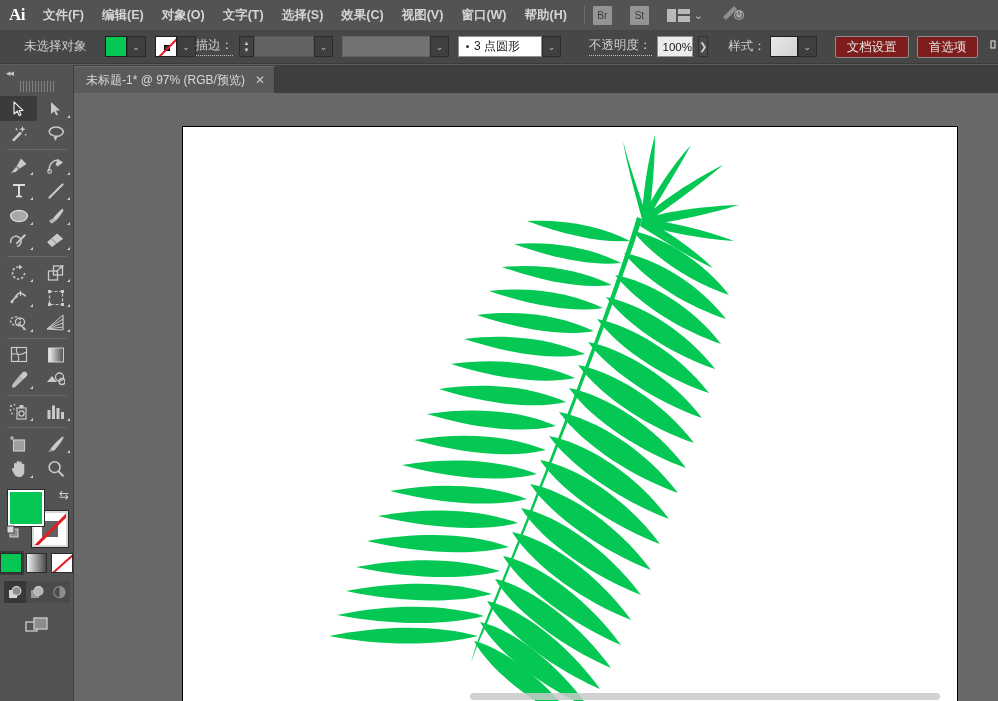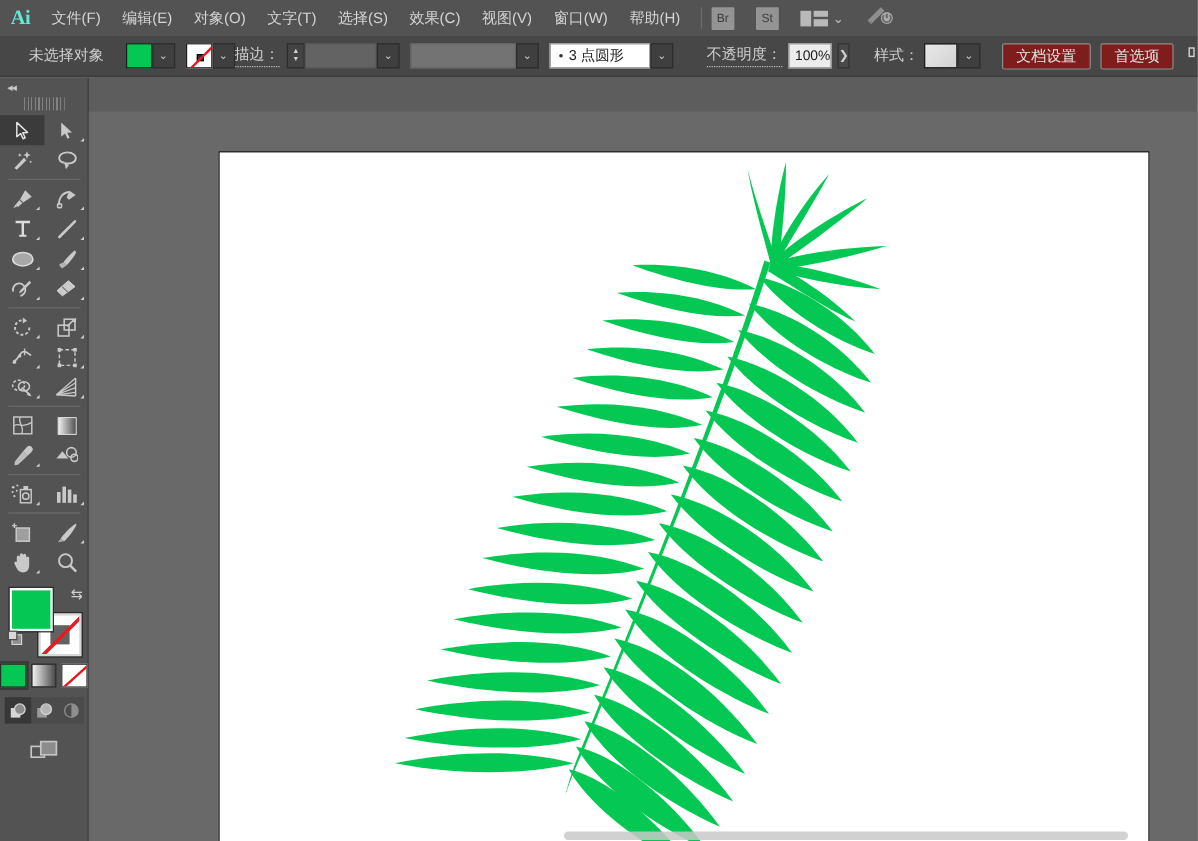--- a/index.html
+++ b/index.html
@@ -14,28 +14,29 @@
 
   
   .menubar {
     position: absolute; left: 0; top: 0; width: 998px; height: 30px;
     background: #535353;
     display: flex; align-items: center;
   }
   .ai-logo {
     width: 34px; height: 30px;
     display: flex; align-items: center; justify-content: center;
-    color: #5eead4; font-size: 17px; font-weight: bold;
+    color: #ffffff; font-size: 17px; font-weight: bold;
     font-family: "Liberation Serif", serif;
     letter-spacing: -0.5px;
   }
   .menu-item {
     padding: 0 9px; height: 30px; line-height: 30px;
     font-size: 12.5px; color: #d4d4d4; white-space: nowrap;
     cursor: default;
+    font-weight: bold;
   }
   .menu-sep {
     width: 1px; height: 18px; background: #6d6d6d; margin: 0 8px;
   }
   .sq-btn {
     width: 19px; height: 19px; background: #949494; color: #3c3c3c;
     font-size: 10px; display: flex; align-items: center; justify-content: center;
     margin-right: 18px; border-radius: 1px;
   }
   .ws-icon { display:flex; align-items:center; gap:2px; margin-right: 4px;}
@@ -350,20 +351,26 @@
         <svg width="16" height="16" viewBox="0 0 16 16">
           <rect x="1" y="4" width="4" height="7" fill="none" stroke="#d0d0d0" stroke-width="1.2"></rect>
           <path d="M9 2 L9 13" stroke="#d0d0d0" stroke-width="1.2"></path>
           <path d="M9 2 L13 4 L9 6 Z" fill="#d0d0d0"></path>
         </svg>
       </span>
       <span class="chev" style="margin-left:4px">⌄</span>
     </div>
   </div>
 
+  <div class="tabbar">
+    <div class="doc-tab">
+      <span>未标题-1* @ 97% (RGB/预览)</span>
+      <span class="tab-close">✕</span>
+    </div>
+  </div>
 
   <div class="toolbar">
     <div class="tb-collapse">◂◂</div>
     <div class="tb-grip"></div>
 
     <div class="tool-grid">
 
       <div class="tool active">
         <span>
         <svg width="14" height="16" viewBox="0 0 14 16">

